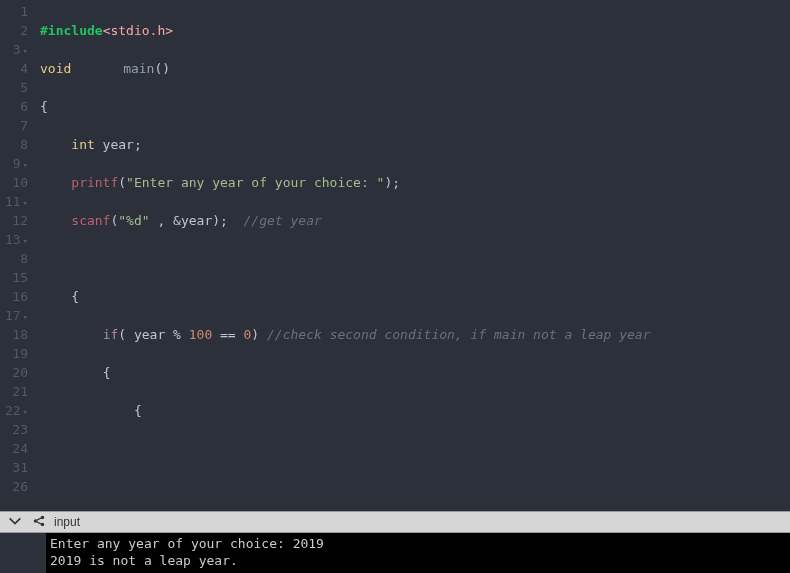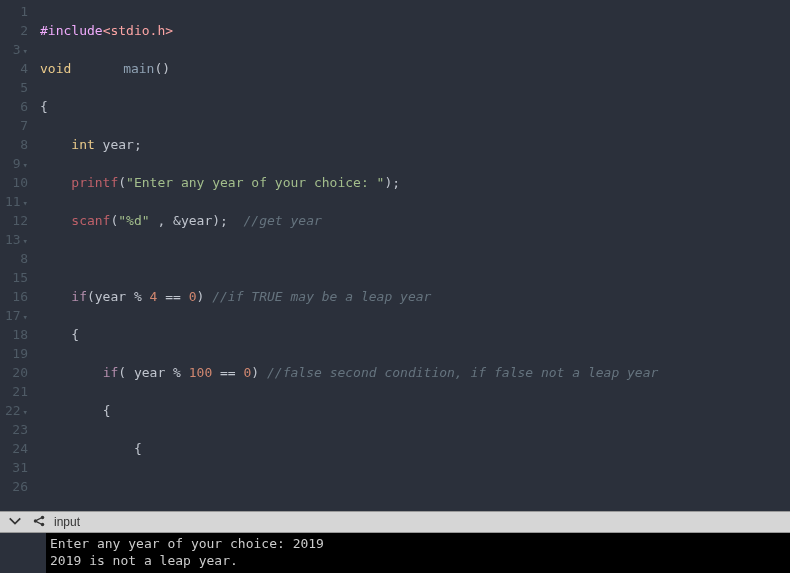--- a/index.html
+++ b/index.html
@@ -41,21 +41,21 @@
   color: #4f5b66;
 }
 .code {
   flex: 1;
   padding: 2px 4px;
   line-height: 19px;
   white-space: pre;
   position: relative;
 }
 .line { display: block; height: 19px; }
-.tok-pp { color: #f0abfc; }
+.tok-pp { color: #22c55e; font-weight: bold; }
 .tok-inc { color: #fca5a5; }
 .tok-kw { color: #b48ead; }
 .tok-type { color: #ebcb8b; }
 .tok-fn { color: #8fa1b3; padding-left: 44px; }
 .tok-func { color: #bf616a; }
 .tok-str { color: #a3be8c; }
 .tok-num { color: #d08770; }
 .tok-op { color: #c0c5ce; }
 .tok-punc { color: #c0c5ce; }
 .tok-id { color: #c0c5ce; }
@@ -127,23 +127,22 @@
     <span class="ln">26</span>
   </div>
   <div class="code">
 <span class="line"><span class="tok-pp">#include</span><span class="tok-inc">&lt;stdio.h&gt;</span></span>
 <span class="line"><span class="tok-type">void</span><span class="tok-fn"> main</span><span class="tok-punc">()</span></span>
 <span class="line"><span class="tok-punc">{</span></span>
 <span class="line"><span>    </span><span class="tok-type">int</span><span class="tok-id"> year;</span></span>
 <span class="line"><span>    </span><span class="tok-func">printf</span><span class="tok-punc">(</span><span class="tok-str">"Enter any year of your choice: "</span><span class="tok-punc">);</span></span>
 <span class="line"><span>    </span><span class="tok-func">scanf</span><span class="tok-punc">(</span><span class="tok-str">"%d"</span><span class="tok-id"> , &amp;year);  </span><span class="tok-cmt">//get year</span></span>
 <span class="line"></span>
-<span class="line"><span>    </span><span class="tok-kw">if</span><span class="tok-id">(year % </span><span class="tok-num">4</span><span class="tok-op"> == </span><span class="tok-num">0</span><span class="tok-punc">) </span><span class="tok-cmt">//if TRUE may be a leap year</span></span>
 <span class="line"><span>    </span><span class="tok-punc">{</span></span>
-<span class="line"><span>        </span><span class="tok-kw">if</span><span class="tok-id">( year % </span><span class="tok-num">100</span><span class="tok-op"> == </span><span class="tok-num">0</span><span class="tok-punc">) </span><span class="tok-cmt">//false second condition, if false not a leap year</span></span>
+<span class="line"><span>        </span><span class="tok-kw">if</span><span class="tok-id">( year % </span><span class="tok-num">100</span><span class="tok-op"> == </span><span class="tok-num">0</span><span class="tok-punc">) </span><span class="tok-cmt">//check second condition, if main not a leap year</span></span>
 <span class="line"><span>        </span><span class="tok-punc">{</span></span>
 <span class="line"><span>            </span><span class="tok-punc">{</span></span>
 
 
 
 
 
 
 
 

